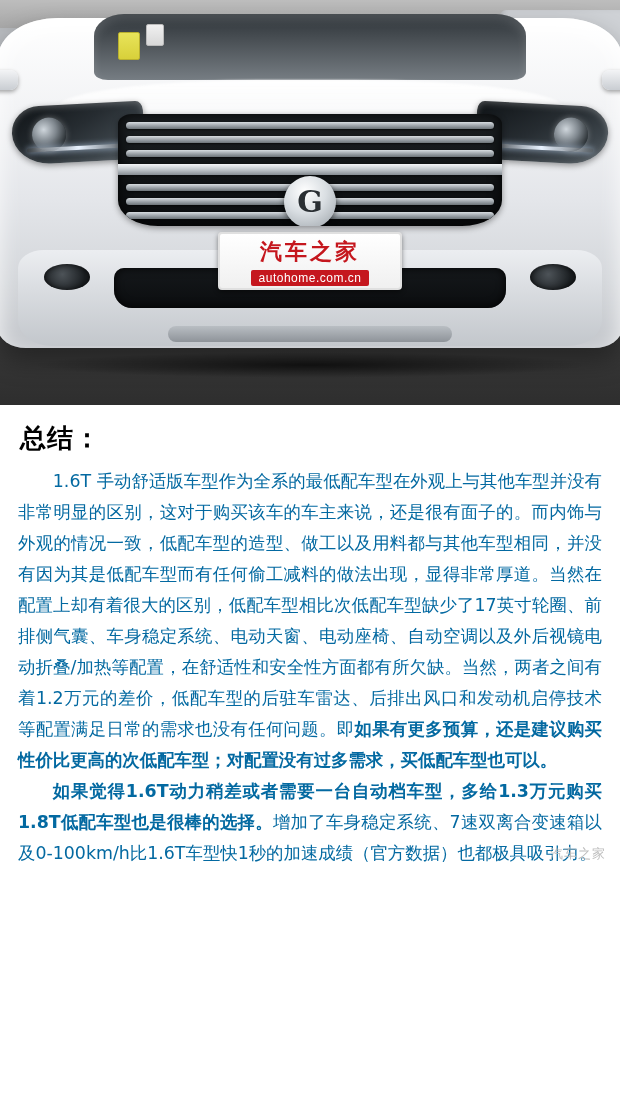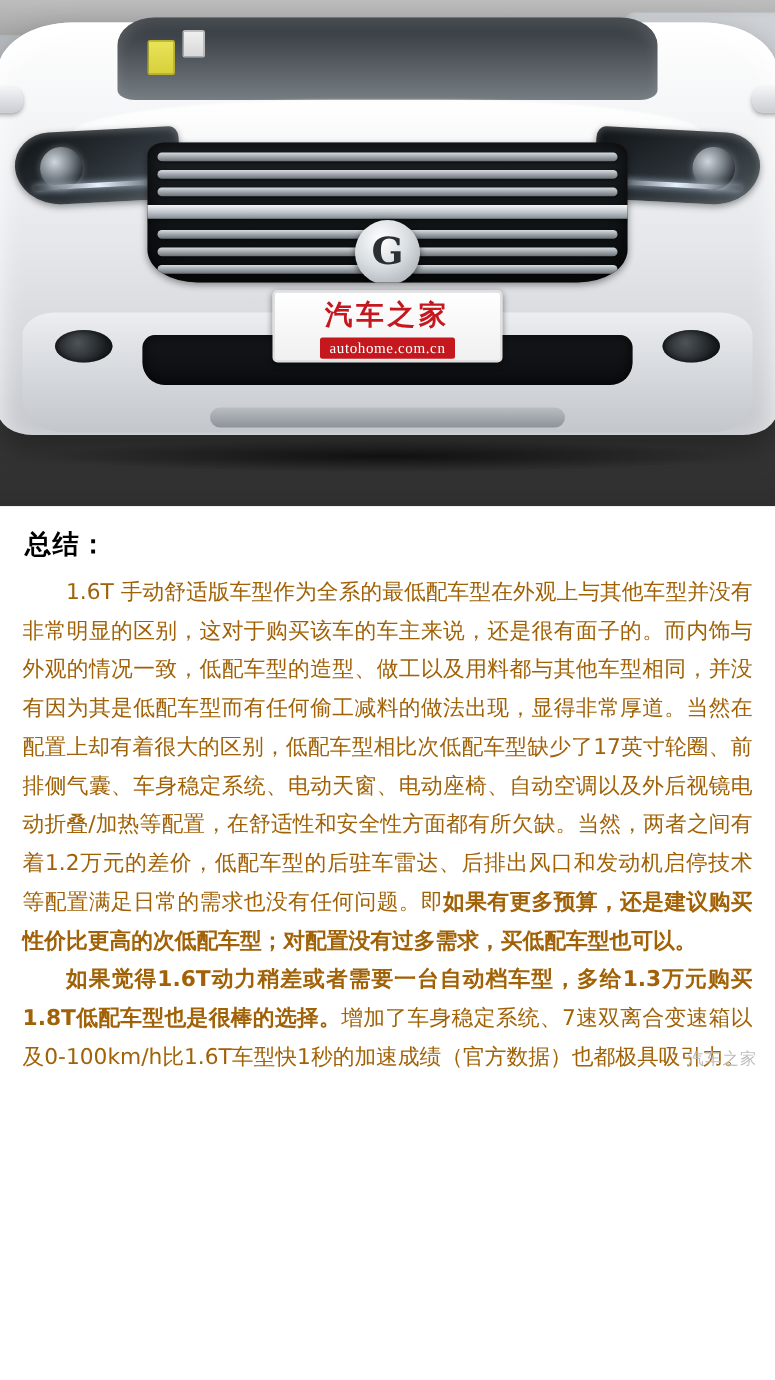--- a/index.html
+++ b/index.html
@@ -231,21 +231,21 @@
     font-family: "DejaVu Sans", sans-serif;
   }
   .plate .en {
     display: inline-block;
     background: #c5171e;
     color: #ffffff;
     font-size: 12px;
     padding: 1px 8px;
     border-radius: 2px;
     letter-spacing: 0.5px;
-    font-family: Liberation Serif, serif;
+    font-family: Liberation Sans, sans-serif;
   }
   .shadow-under {
     position: absolute;
     left: 40px; right: 40px; bottom: 6px;
     height: 26px;
     background: radial-gradient(ellipse at center, rgba(0,0,0,0.65), rgba(0,0,0,0) 70%);
   }
   .mirror {
     position: absolute;
     top: 52px;
@@ -259,31 +259,31 @@
 
   
   .article {
     position: relative;
     box-sizing: border-box;
     width: 620px;
     padding: 14px 18px 0 18px;
     background: #ffffff;
   }
   .heading {
-    font-size: 21px;
+    font-size: 26px;
     font-weight: bold;
     color: #000000;
     letter-spacing: 1px;
     margin: 2px 0 10px 2px;
     font-family: "DejaVu Sans", "Liberation Sans", sans-serif;
   }
   .para {
     font-size: 17.4px;
     line-height: 31px;
-    color: #a16207;
+    color: #0369a1;
     text-align: justify;
     text-justify: inter-ideograph;
     margin: 0;
     text-indent: 2em;
     font-family: "DejaVu Sans", "Liberation Sans", sans-serif;
   }
   .strong-inline { font-weight: bold; }
   .watermark {
     position: absolute;
     right: 14px;

